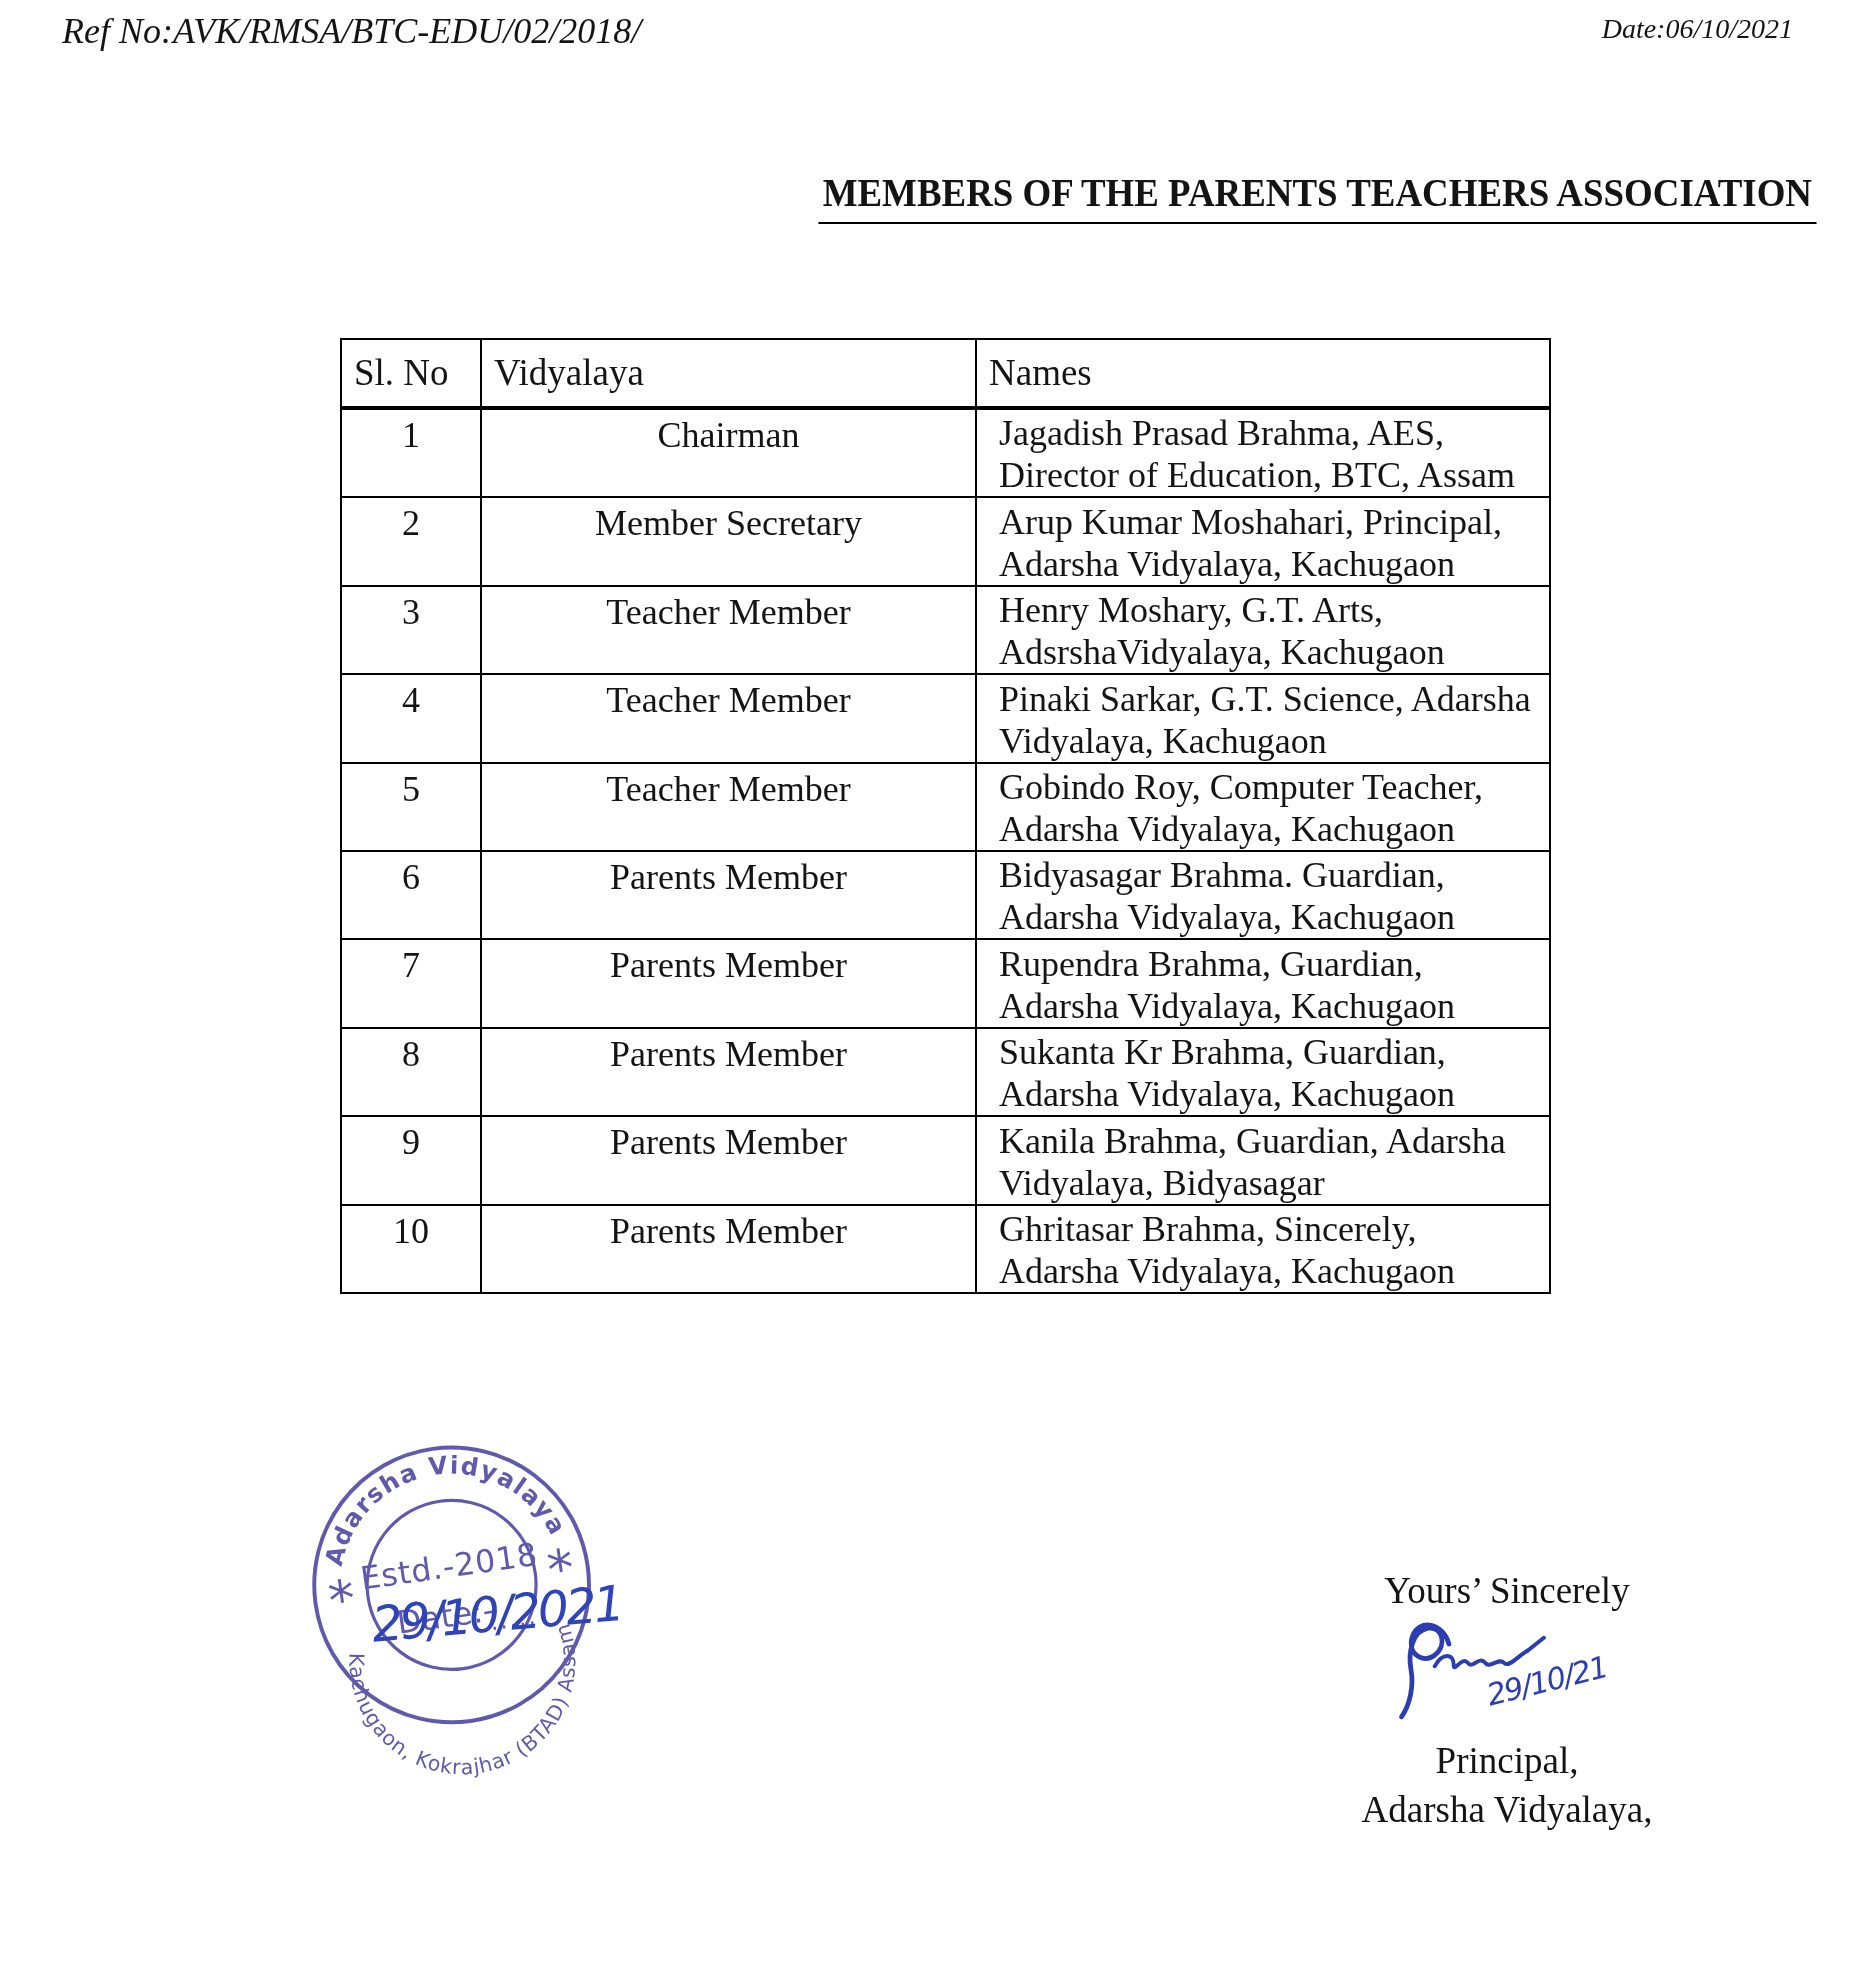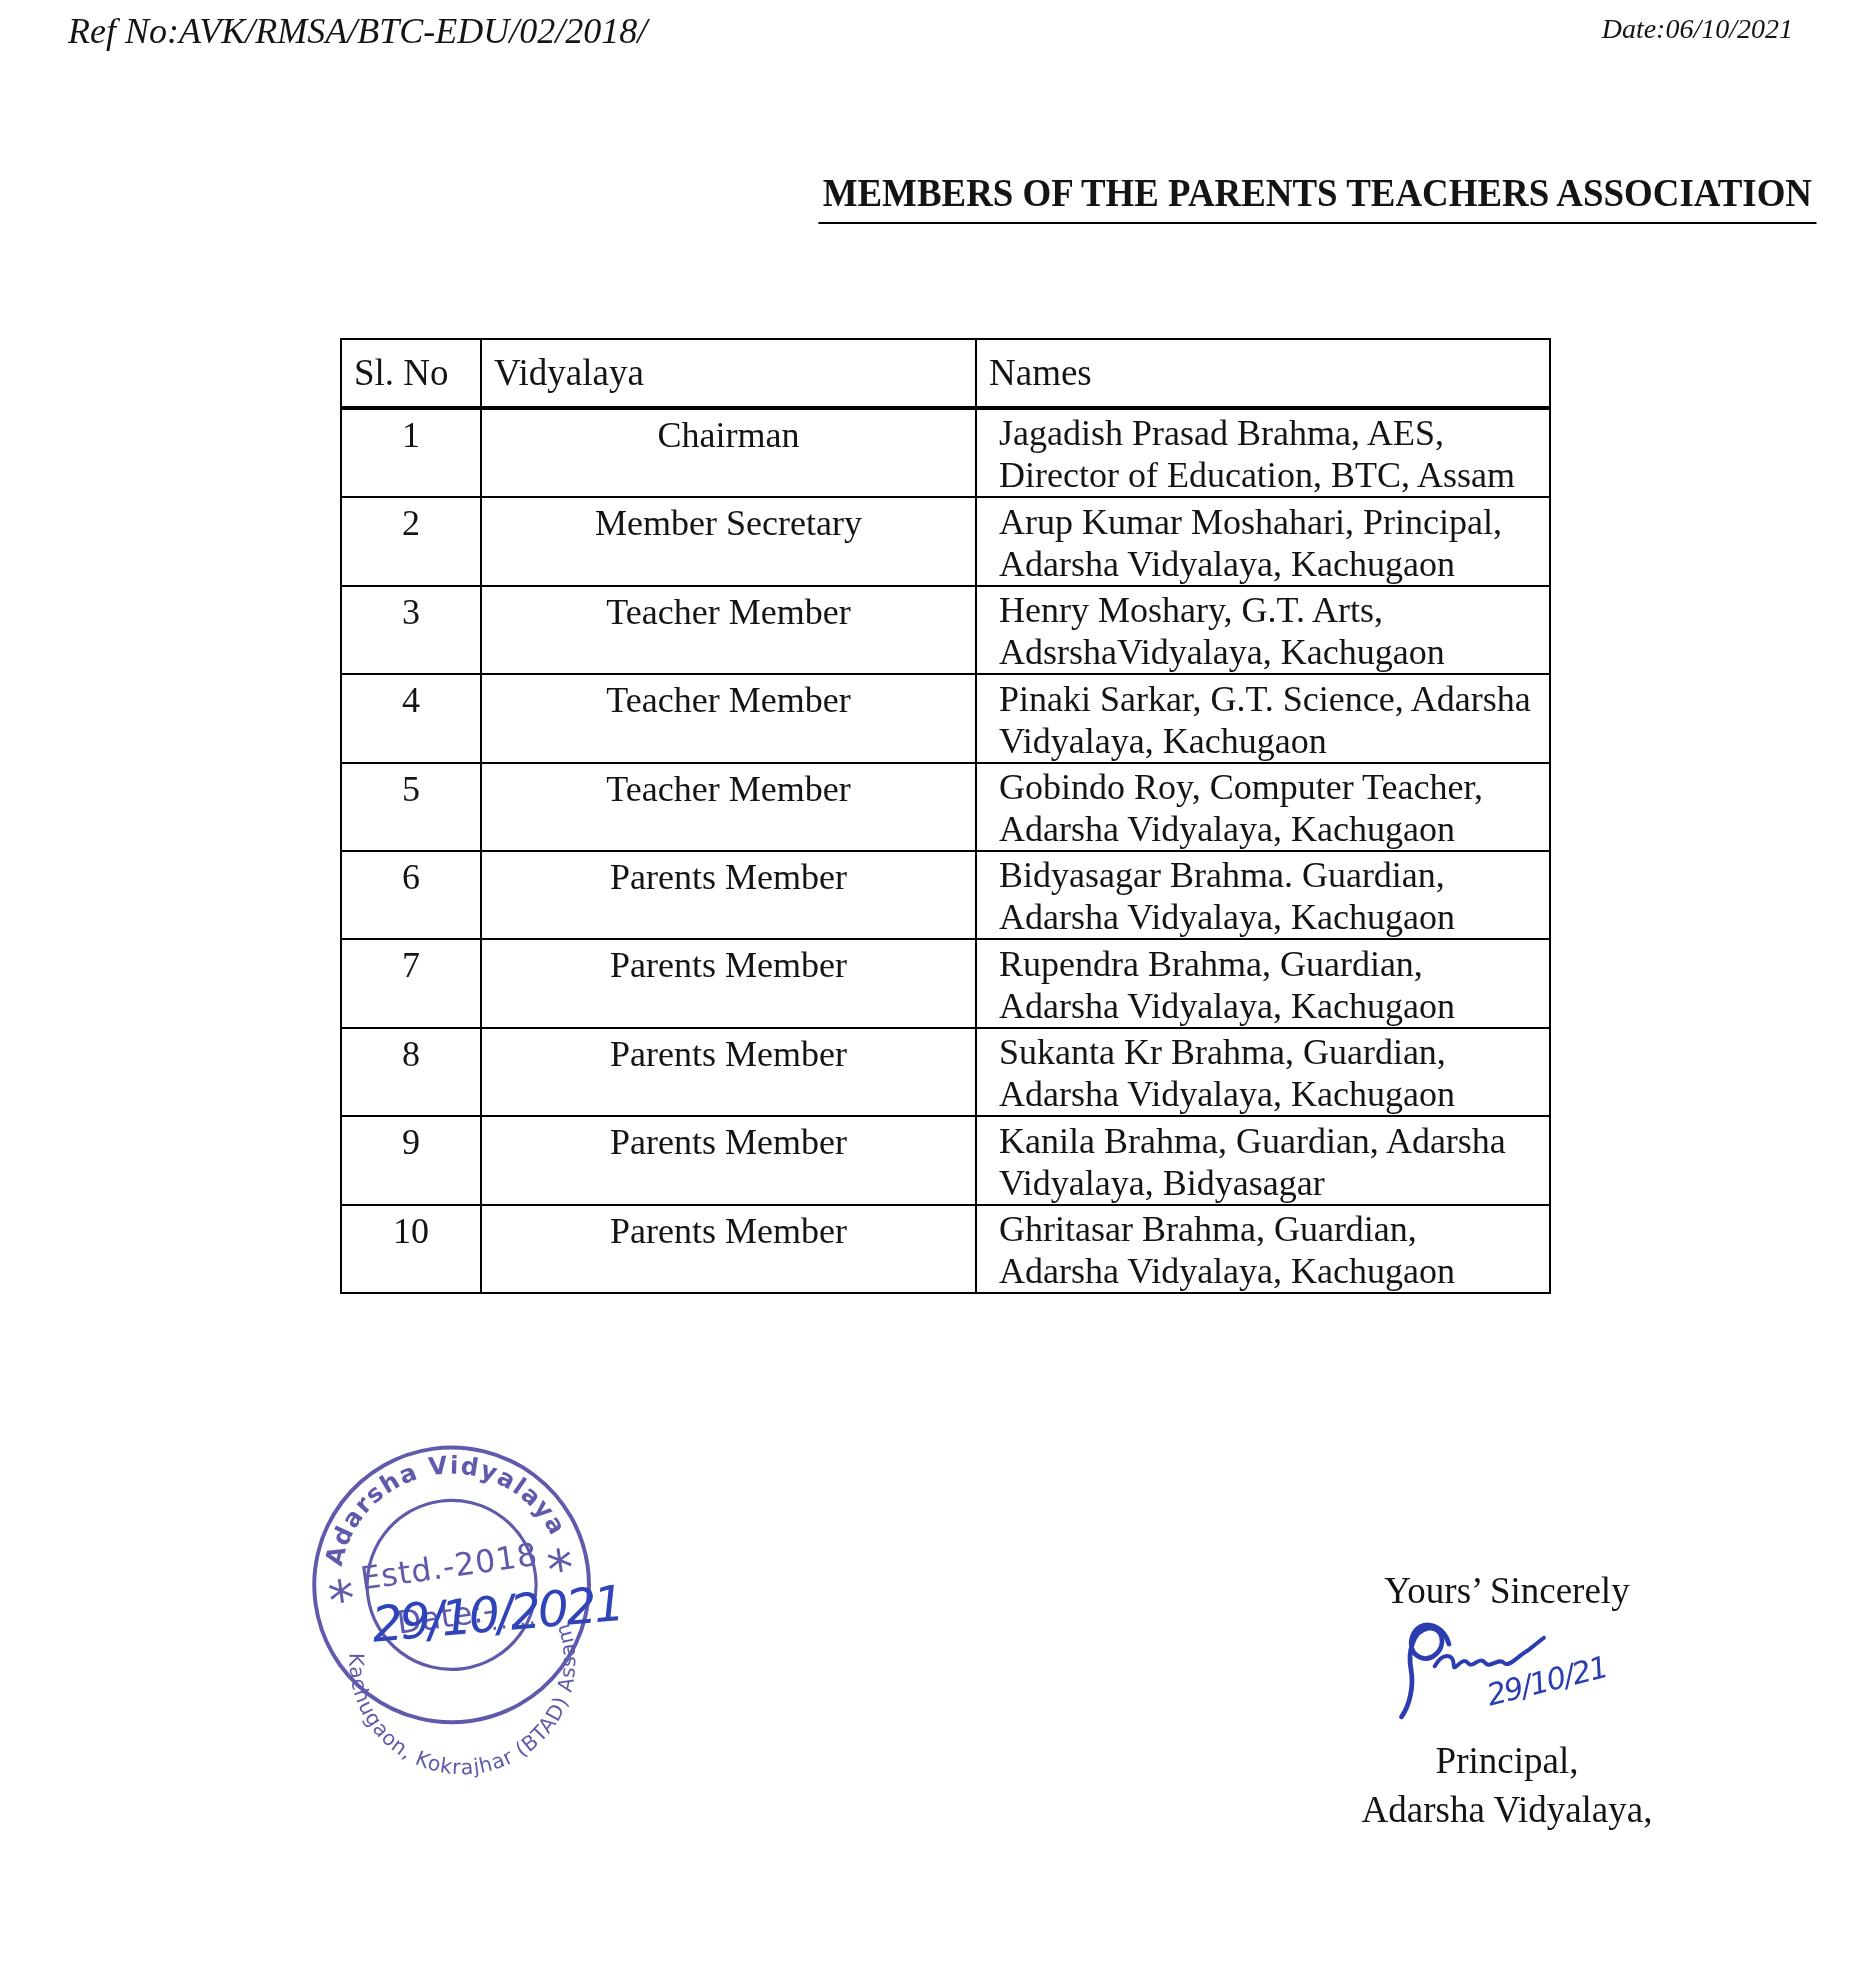--- a/index.html
+++ b/index.html
@@ -1,21 +1,21 @@
 <!DOCTYPE html>
 <html style="font-size:12.6px"><head>
 <meta charset="utf-8">
 <style>
   html,body{margin:0;padding:0;background:#ffffff;}
   .page{
     position:relative; width:1872px; height:1986px; background:#ffffff;
     font-family:"Liberation Serif", serif; color:#141414; overflow:hidden;
   }
   .ref{
-    position:absolute; left:68px; top:9.5px;
+    position:absolute; left:62px; top:9.5px;
     font-style:italic; font-size:36px; white-space:nowrap;
   }
   .docdate{
     position:absolute; right:79px; top:12.6px;
     font-style:italic; font-size:28px; white-space:nowrap;
   }
   .title-row{
     position:absolute; left:0; right:0; top:168px; text-align:right;
   }
   .title{
@@ -115,21 +115,21 @@
         <td class="c-nm">Sukanta Kr Brahma, Guardian, Adarsha Vidyalaya, Kachugaon</td>
       </tr>
       <tr>
         <td class="c-sl">9</td>
         <td class="c-pf">Parents Member</td>
         <td class="c-nm">Kanila Brahma, Guardian, Adarsha Vidyalaya, Bidyasagar</td>
       </tr>
       <tr>
         <td class="c-sl">10</td>
         <td class="c-pf">Parents Member</td>
-        <td class="c-nm">Ghritasar Brahma, Guardian, Adarsha Vidyalaya, Kachugaon</td>
+        <td class="c-nm">Ghritasar Brahma, Sincerely, Adarsha Vidyalaya, Kachugaon</td>
       </tr>
     </tbody>
   </table>
 
   <svg class="stamp-svg" width="371" height="312" viewBox="0 0 470 395">
     <g opacity="0.88" transform="rotate(-8 187 186)">
       <circle cx="187" cy="186" r="174" fill="none" stroke-width="5" stroke="#4a44a0"></circle>
       <circle cx="187" cy="186" r="107" fill="none" stroke-width="4" stroke="#4a44a0"></circle>
       <path id="arcTop" d="M 54.5,137.8 A 141 141 0 0 1 319.5,137.8" fill="none"></path>
       <path id="arcBot" d="M 52.6,234.9 A 143 143 0 1 0 321.4,234.9" fill="none"></path>

